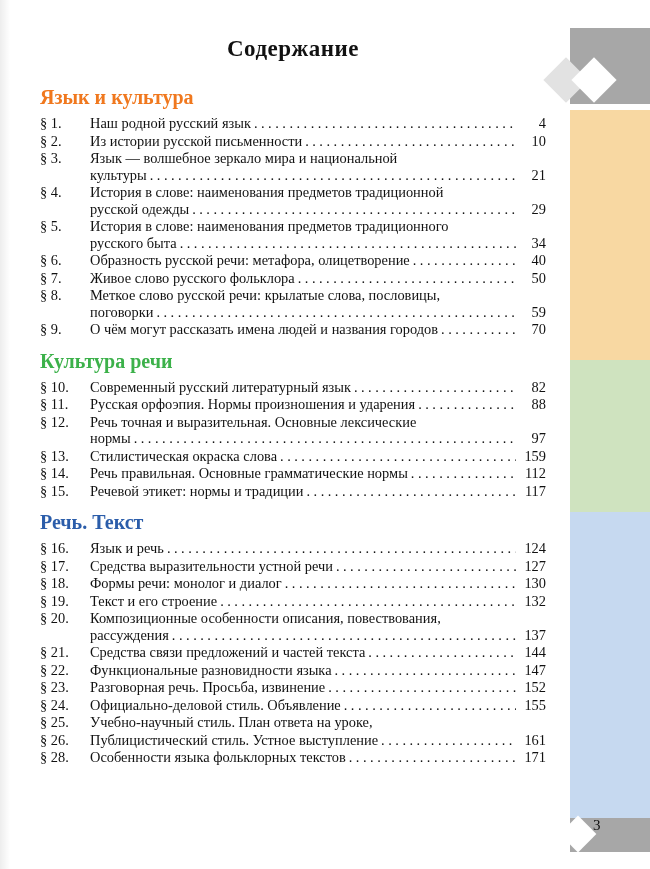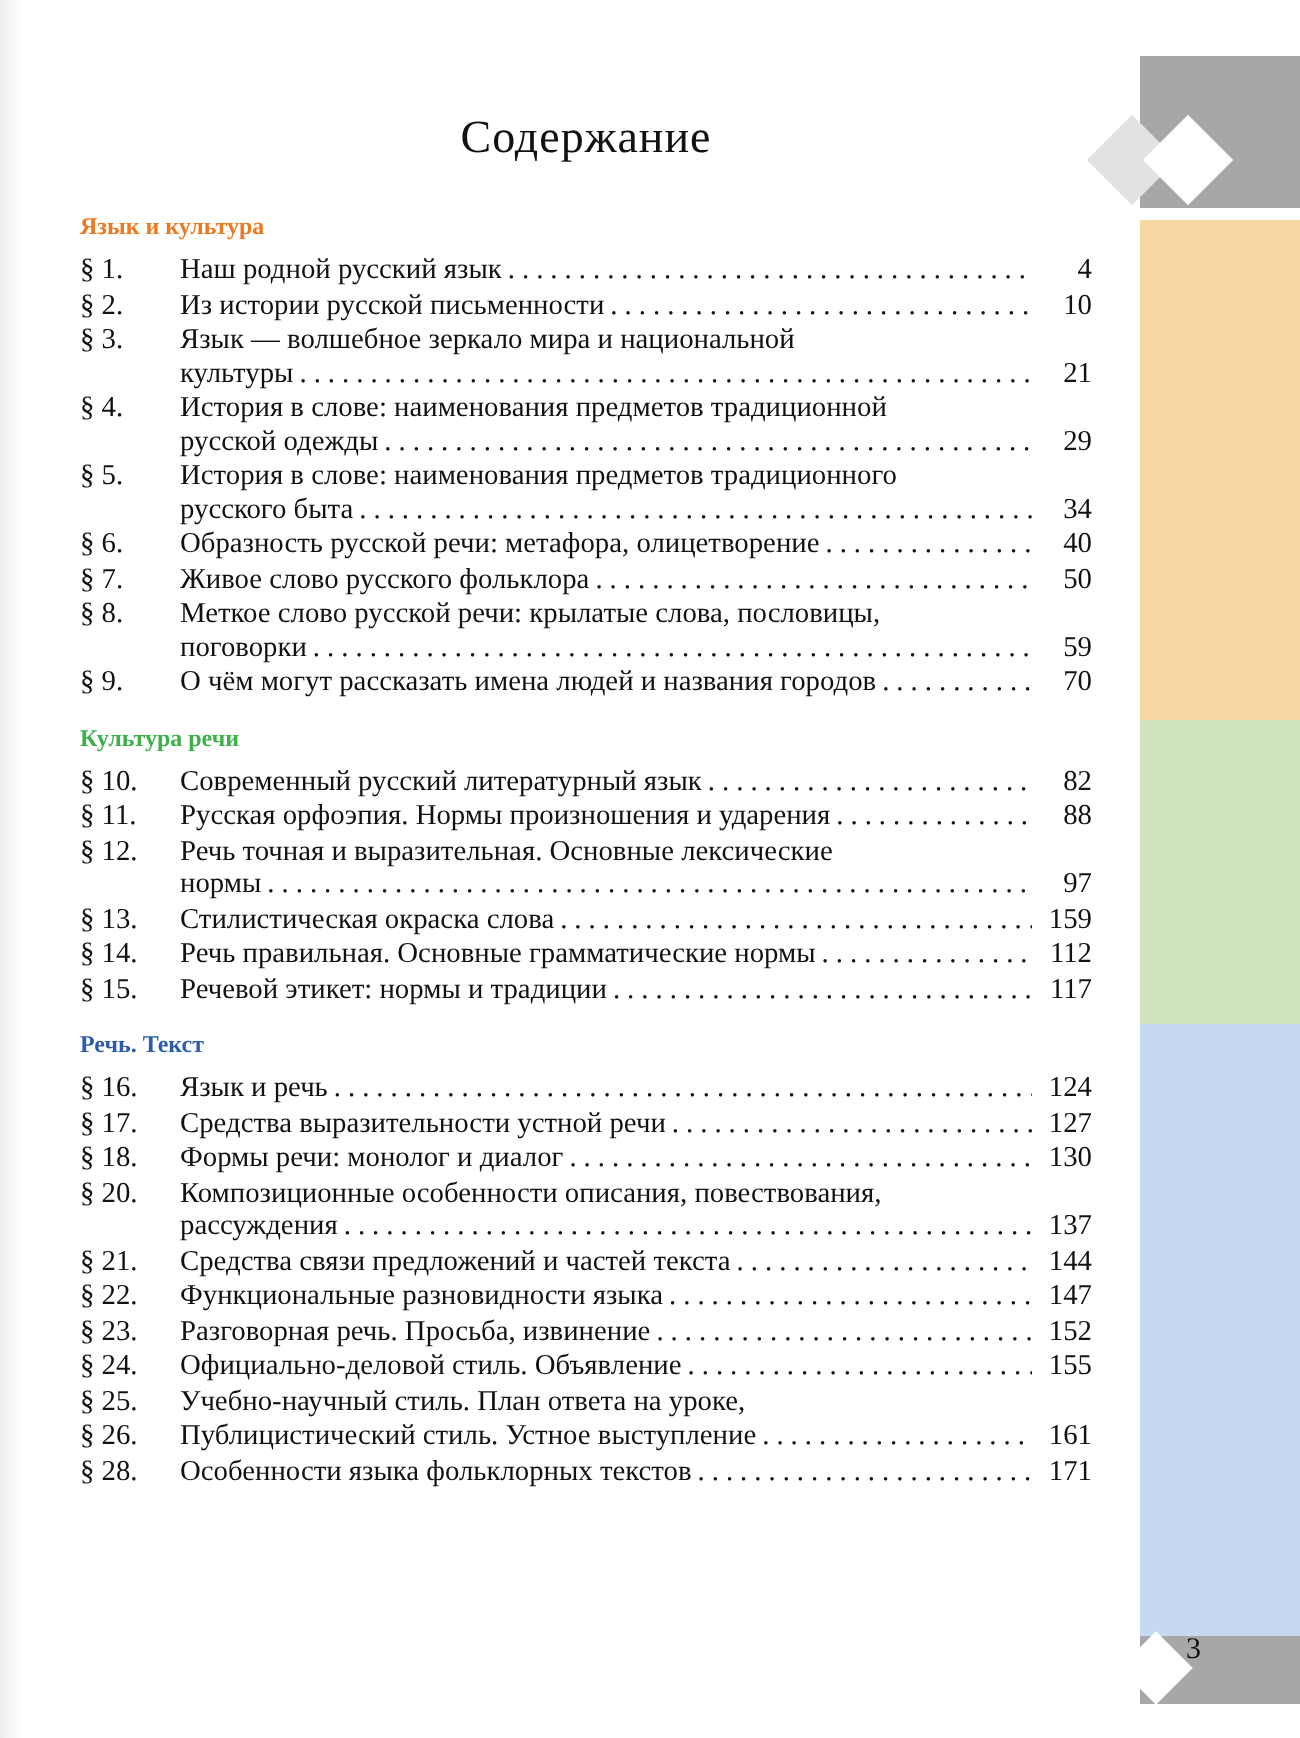--- a/index.html
+++ b/index.html
@@ -31,27 +31,27 @@
   .diamond-bottom    { left: 565px; top: 821px; width: 26px; height: 26px; }
   .folio {
     position: absolute; left: 593px; top: 817px;
     font-size: 15px; color: #111; z-index: 5;
   }
   
   .content { position: absolute; left: 40px; top: 0; width: 506px; }
   .page-title {
     text-align: center;
     font-size: 23px;
-    font-weight: normal;
-    margin-top: 56px;
+    font-weight: bold;
+    margin-top: 36px;
     letter-spacing: 0.5px;
     color: #111;
   }
   .section-title {
-    font-size: 12px;
+    font-size: 20px;
     font-weight: bold;
     margin: 12px 0 6px 0;
   }
   .section:first-of-type .section-title { margin-top: 24px; }
   .entry {
     display: flex;
     margin-bottom: 1px;
     font-size: 14.4px;
     line-height: 16.5px;
   }
@@ -280,20 +280,30 @@
             <span class="num">§ 18.</span>
             <div class="entry-body">
               <div class="line last">
                 <span class="line-text">Формы речи: монолог и диалог</span>
                 <span class="dots"></span>
                 <span class="pg">130</span>
               </div>
             </div>
           </div>
           <div class="entry">
+            <span class="num">§ 19.</span>
+            <div class="entry-body">
+              <div class="line last">
+                <span class="line-text">Текст и его строение</span>
+                <span class="dots"></span>
+                <span class="pg">132</span>
+              </div>
+            </div>
+          </div>
+          <div class="entry">
             <span class="num">§ 20.</span>
             <div class="entry-body">
               <div class="line"><span class="line-text">Композиционные особенности описания, повествования,</span></div>
               <div class="line last">
                 <span class="line-text">рассуждения</span>
                 <span class="dots"></span>
                 <span class="pg">137</span>
               </div>
             </div>
           </div>

